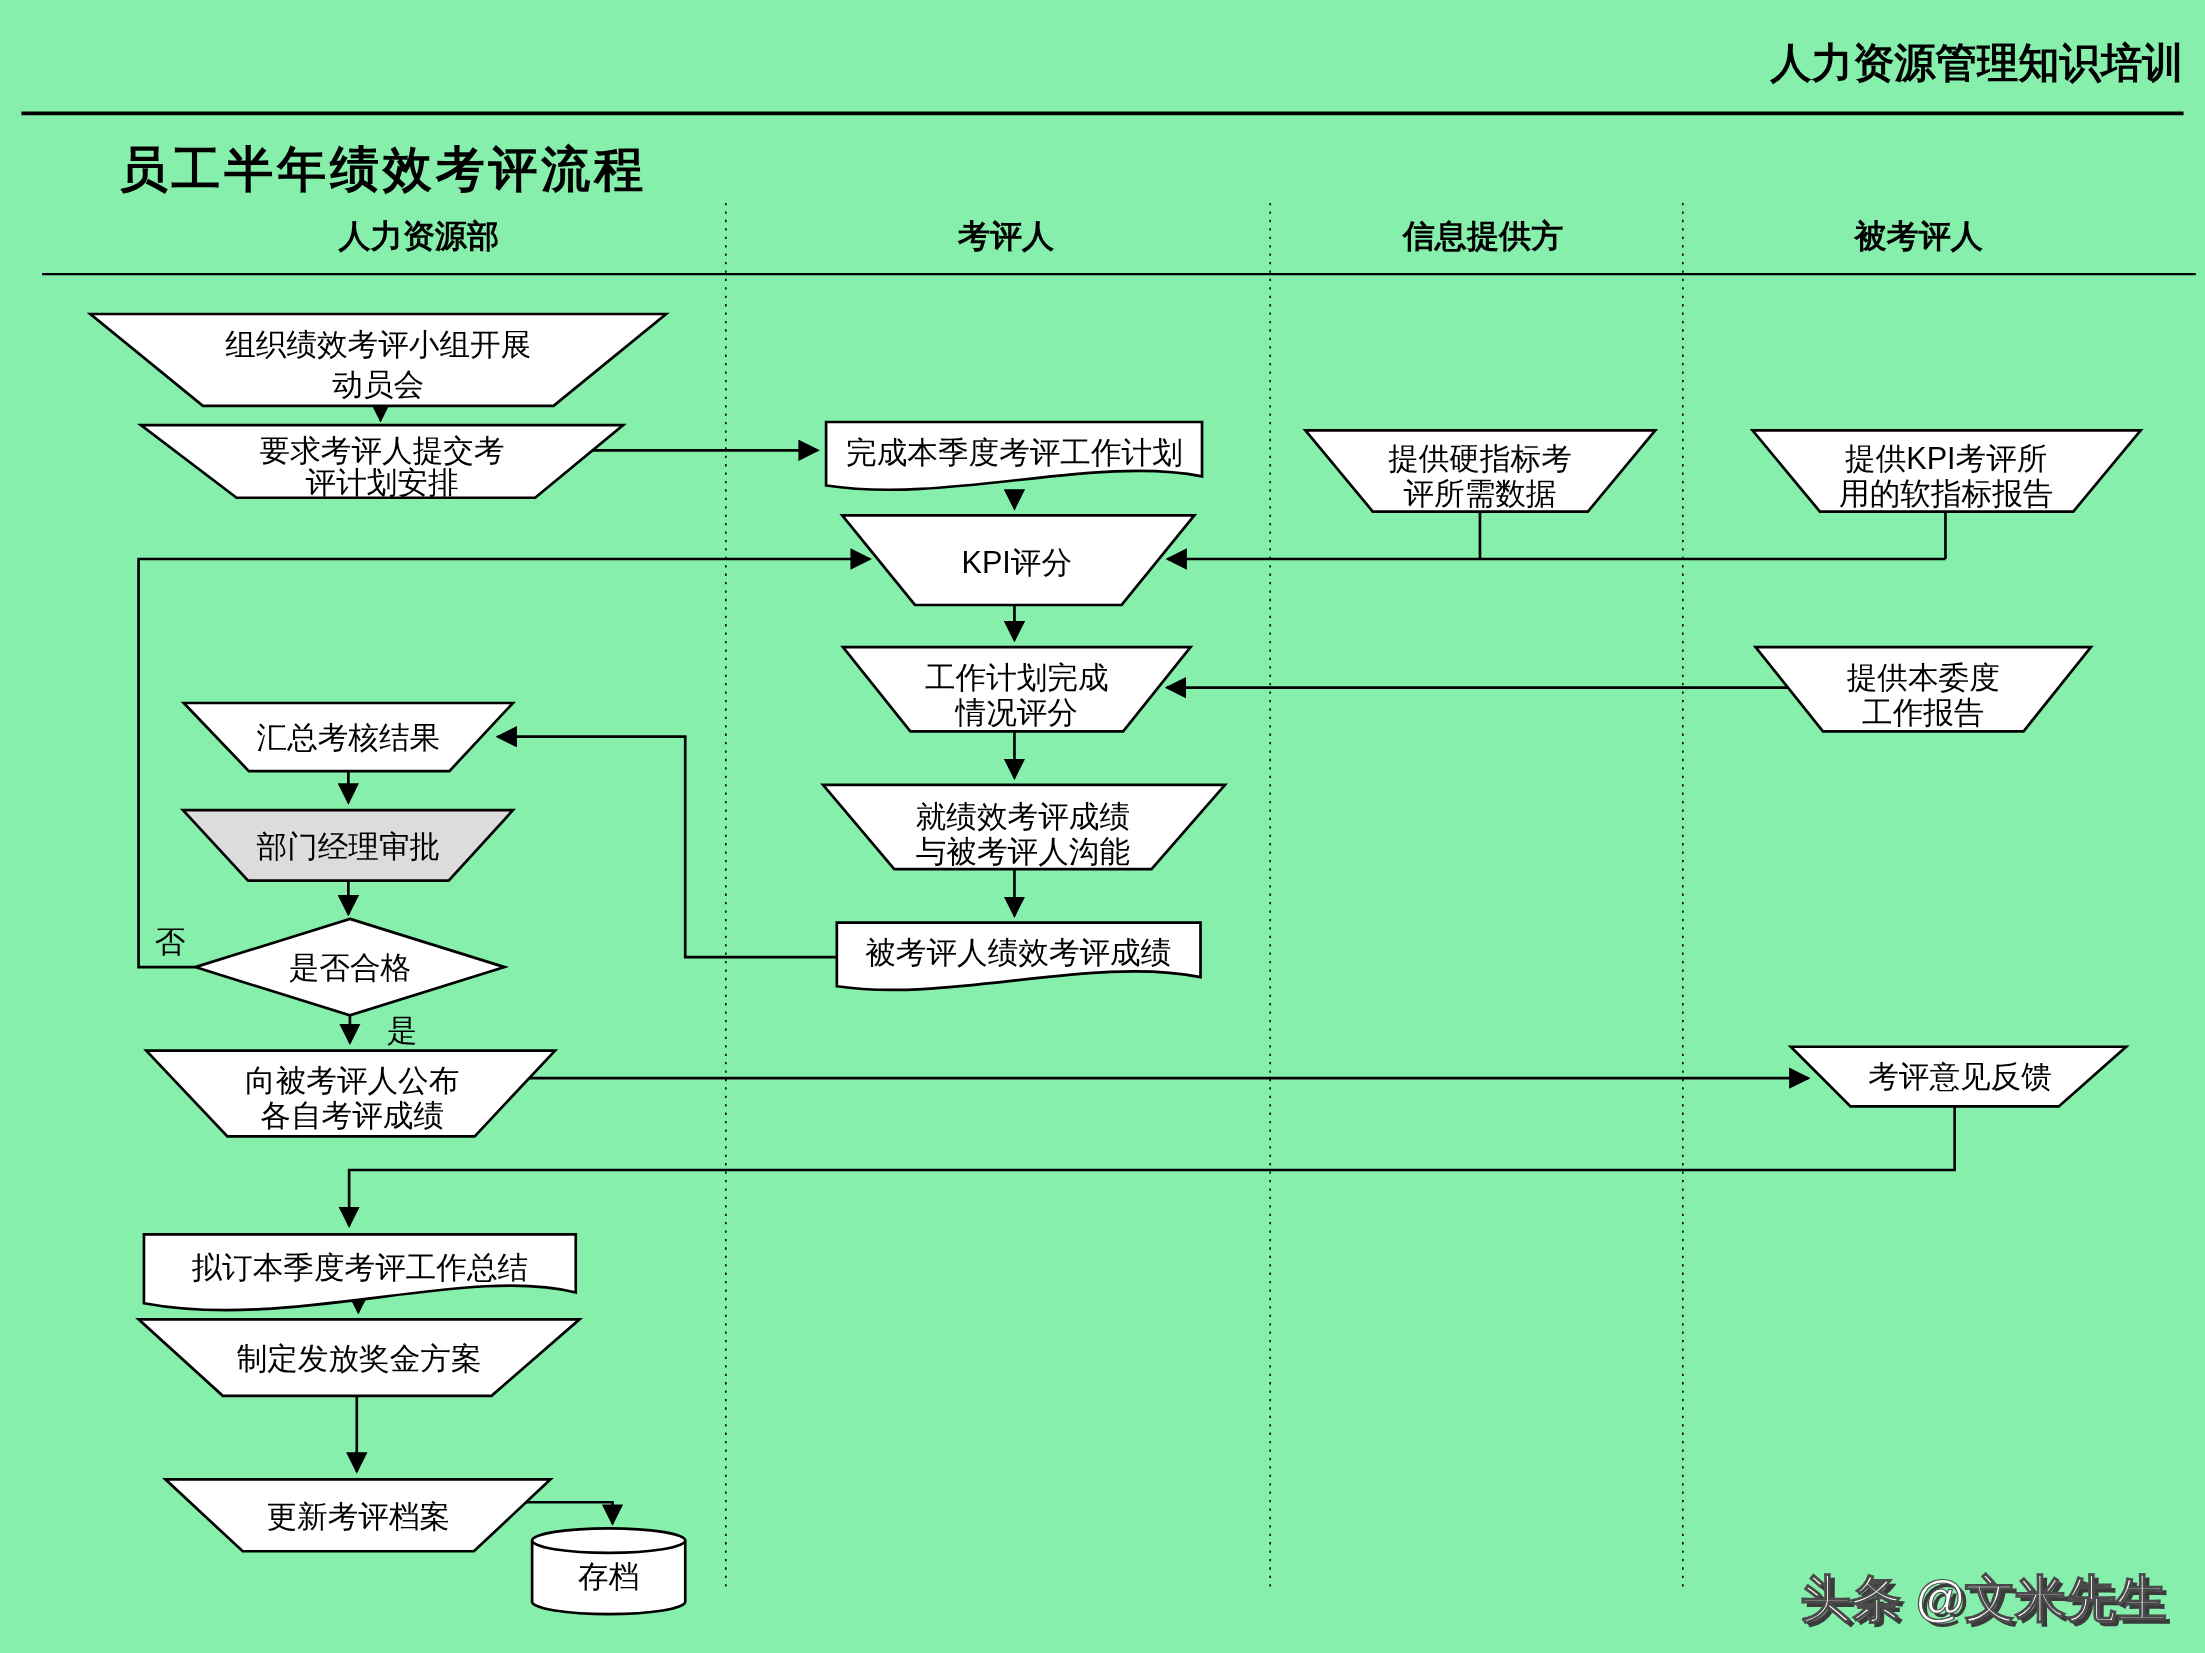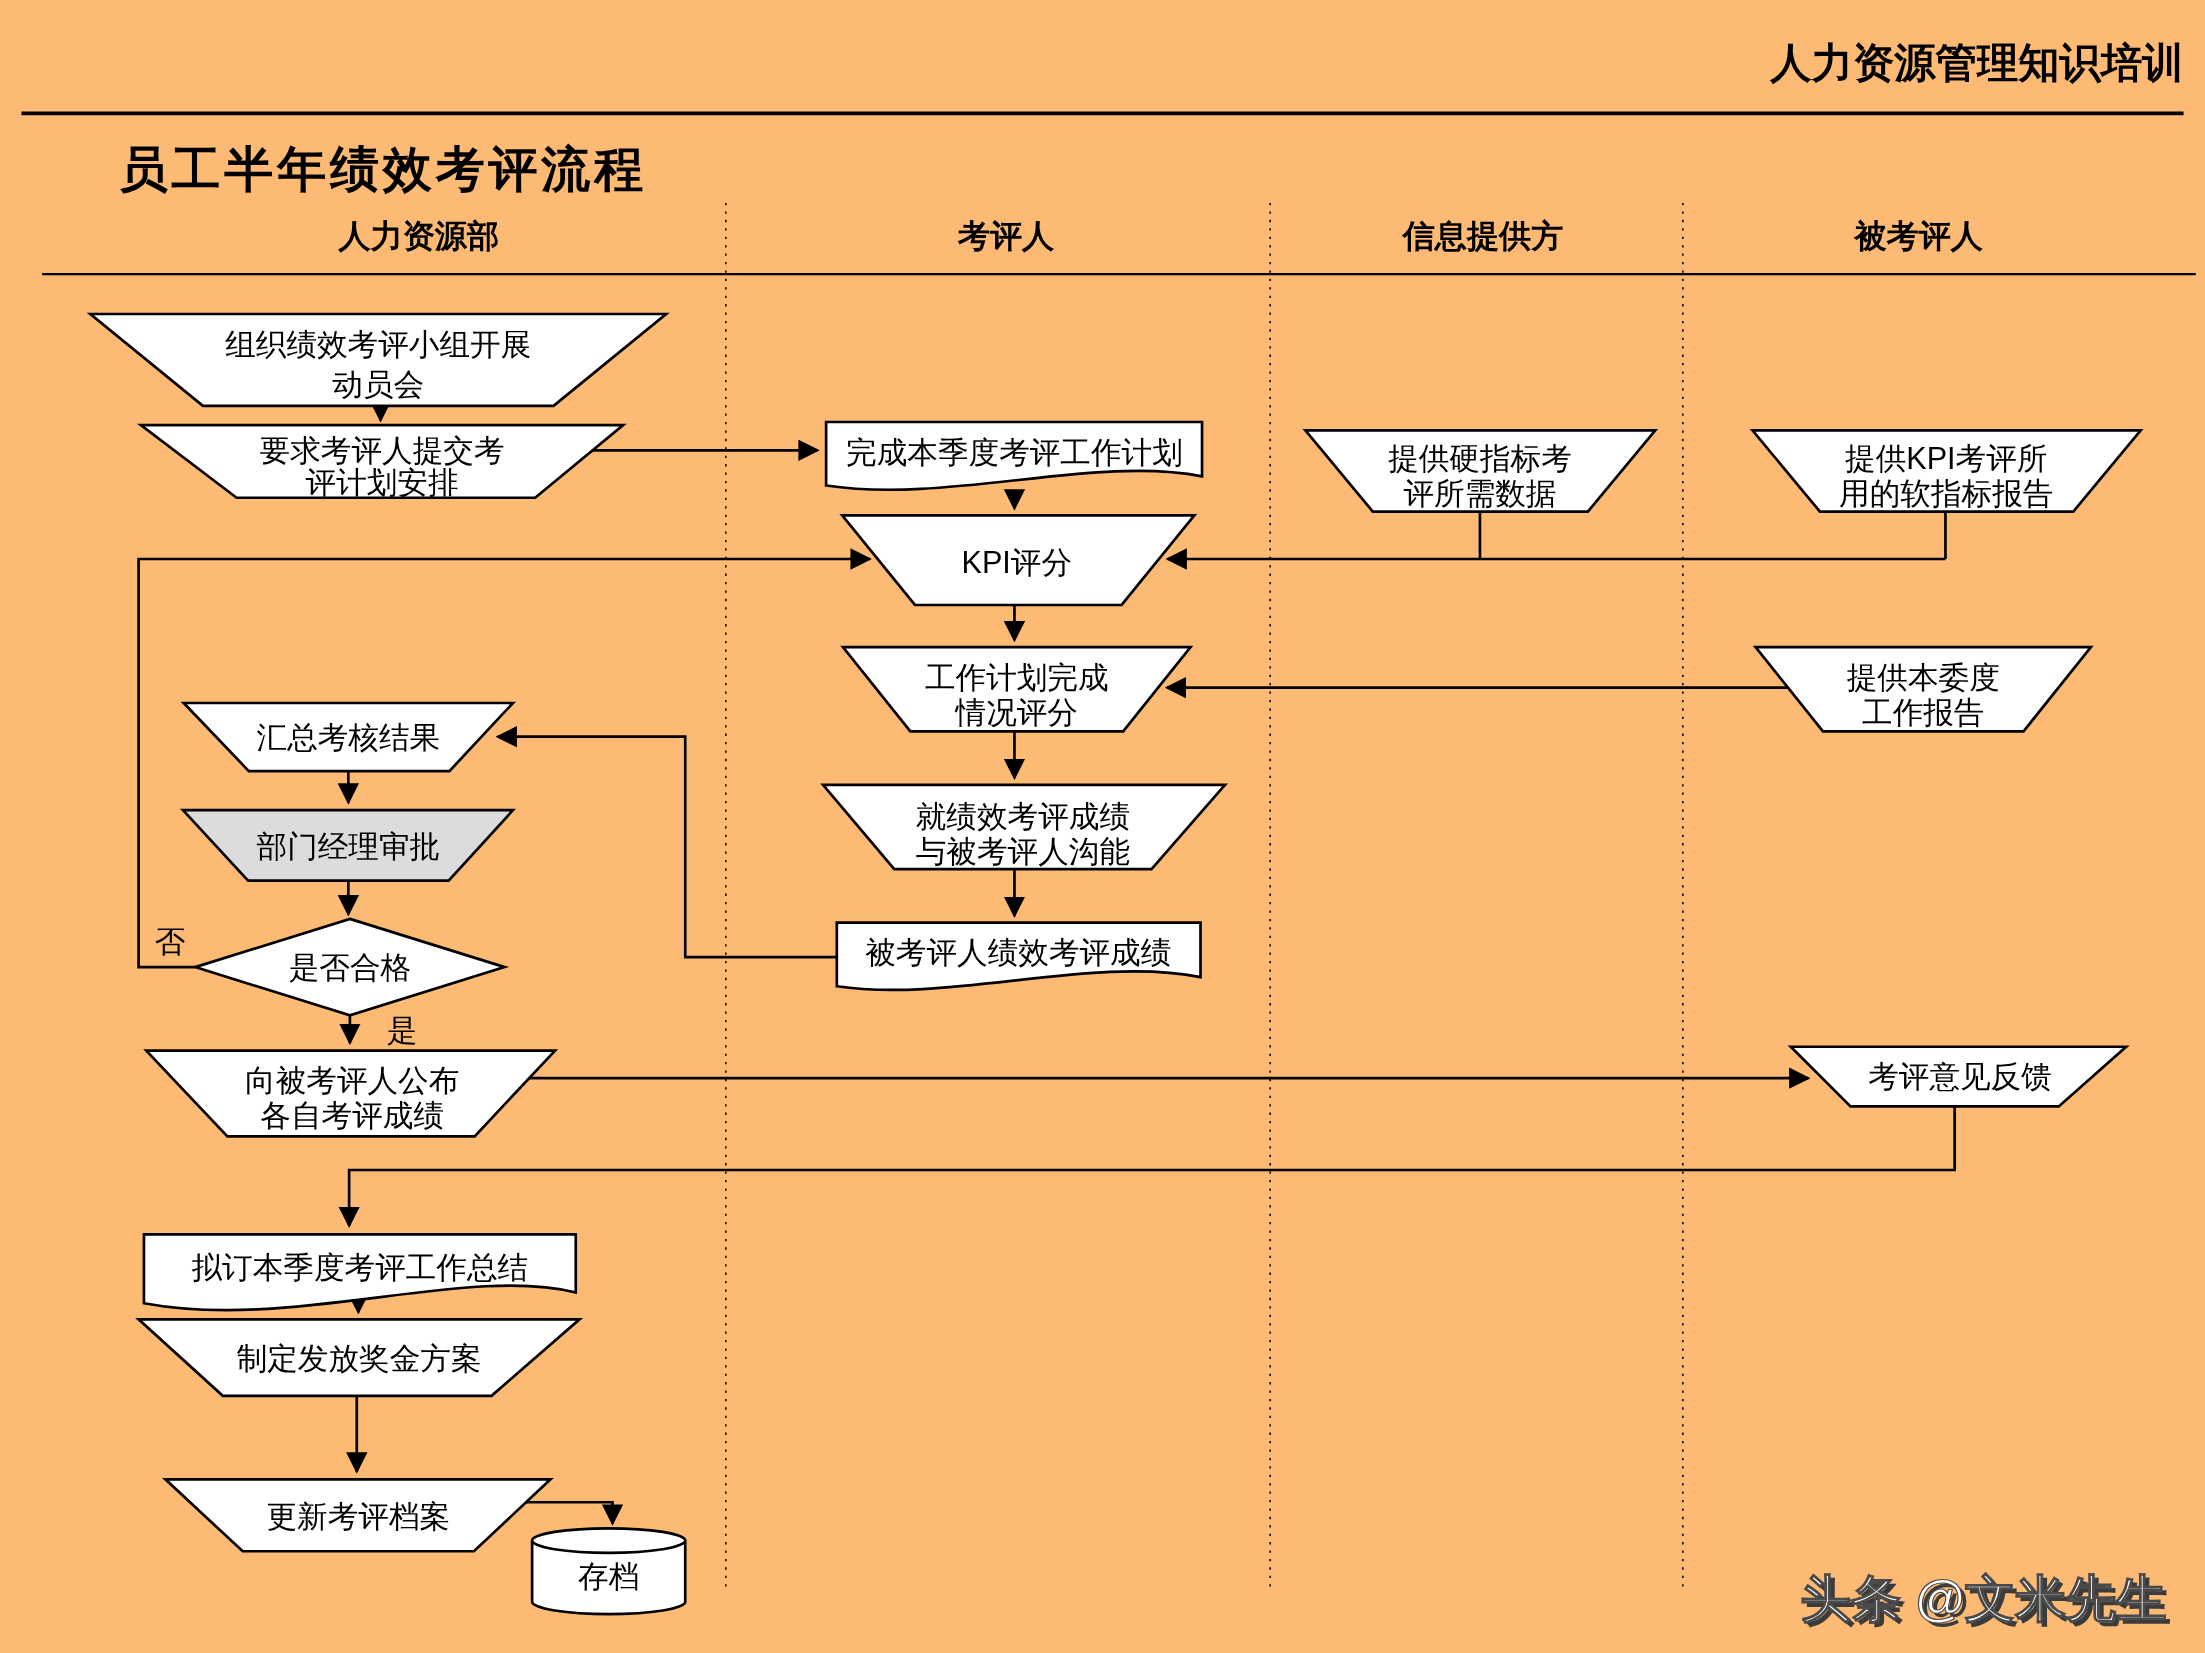--- a/index.html
+++ b/index.html
@@ -1,16 +1,16 @@
 <!DOCTYPE html>
 <html style="font-size:12.3px"><head>
 <meta charset="utf-8">
 <style>
   html,body{margin:0;padding:0;background:#ffffff;}
-  .page{position:relative;width:2205px;height:1654px;background:#fdba74;overflow:hidden;}
+  .page{position:relative;width:2205px;height:1654px;background:#86efac;overflow:hidden;}
   svg{display:block;}
   text{font-family:"Liberation Sans","DejaVu Sans",sans-serif;fill:#000000;}
   .node-label{font-size:40px;}
   .col-header{font-size:42px;font-weight:bold;}
   .doc-title{font-size:64px;font-weight:bold;letter-spacing:5px;}
   .hdr-right{font-size:54px;font-weight:bold;}
   .branch{font-size:40px;}
   .shape{fill:#ffffff;stroke:#000000;stroke-width:3.5;}
   .shape-shaded{stroke:#000000;stroke-width:3.5;}
   .conn{fill:none;stroke:#000000;stroke-width:3.5;}

